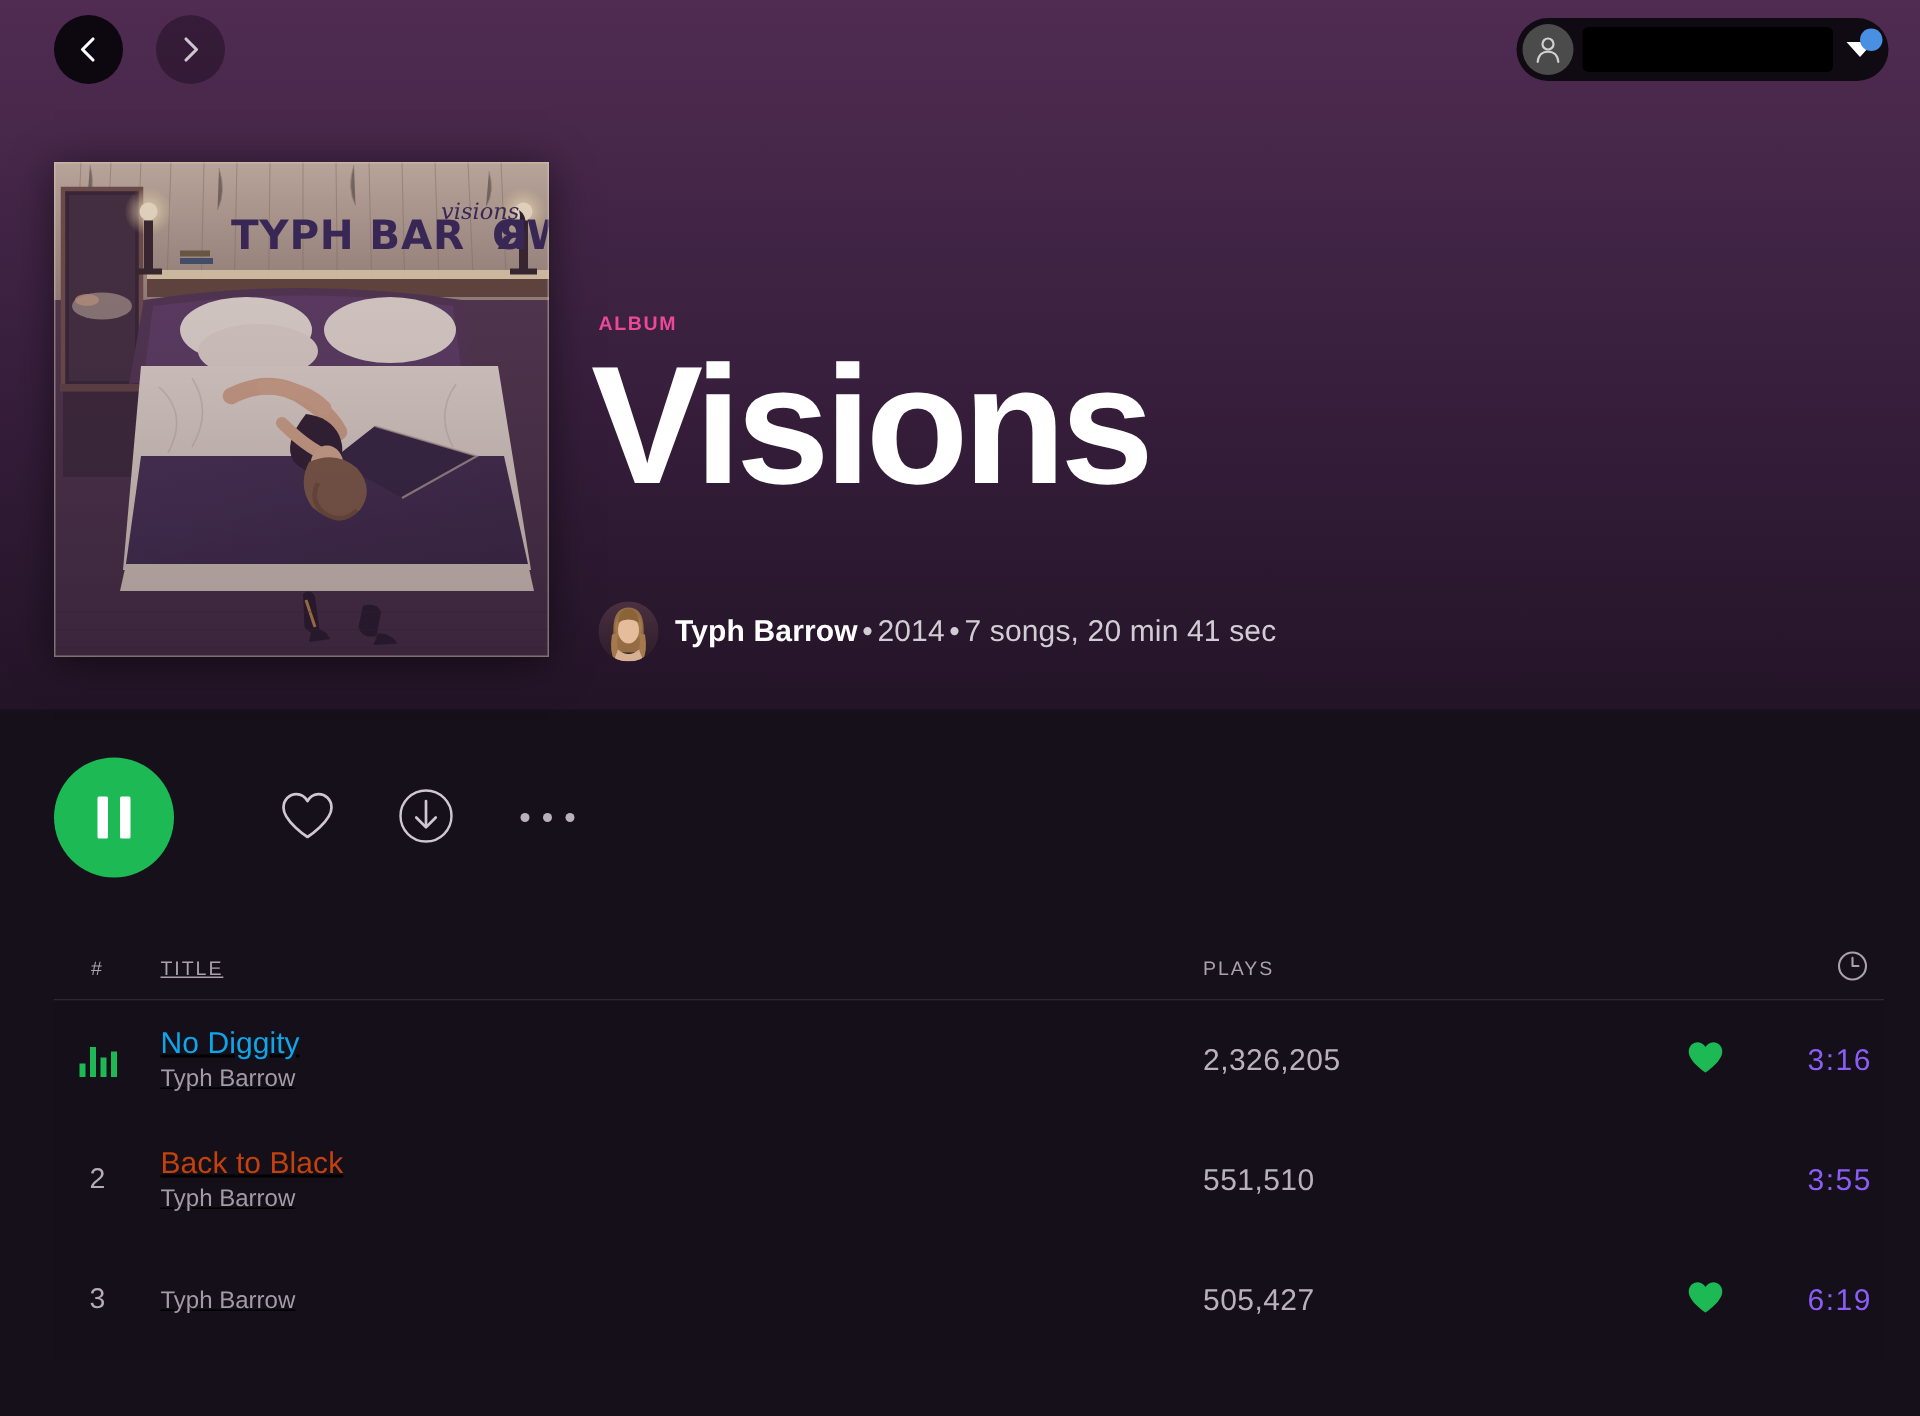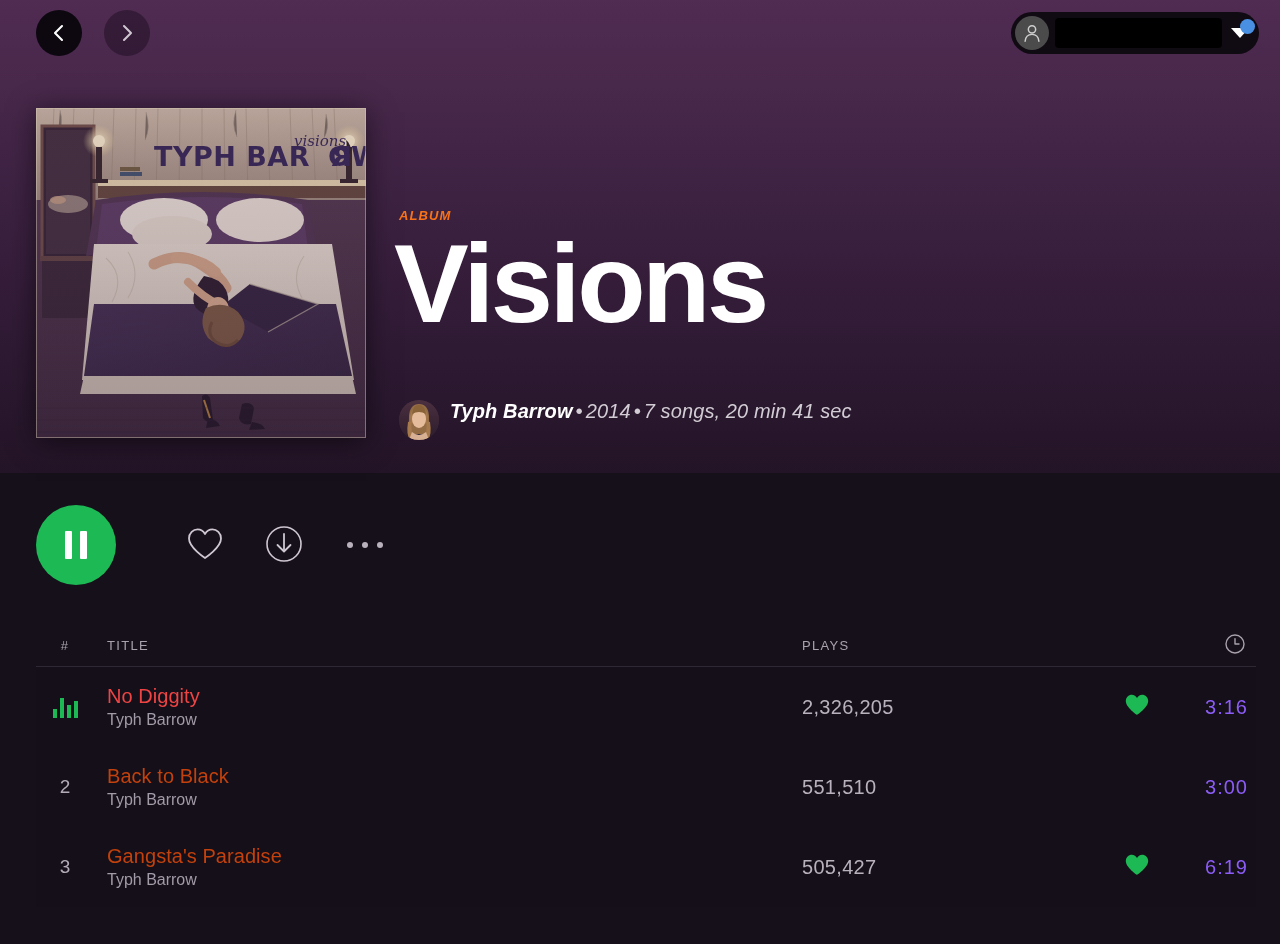--- a/index.html
+++ b/index.html
@@ -128,40 +128,39 @@
   .info {
     position: absolute;
     left: 399px;
     top: 208px;
     width: 850px;
   }
   .album-kind {
     font-size: 13px;
     font-weight: bold;
     letter-spacing: 1.1px;
-    color: #f97316;
+    color: #ec4899;
     margin-bottom: 6px;
-    font-style: italic;
   }
   .album-title {
     font-size: 112px;
     line-height: 0.98;
     font-weight: bold;
     color: #ffffff;
     letter-spacing: -3.5px;
     margin-left: -5px;
     margin-top: 4px;
   }
   .meta-row {
     position: absolute;
     left: 399px;
     top: 400px;
     display: flex;
+    align-items: center;
     height: 42px;
-    font-style: italic;
   }
   .artist-avatar {
     width: 40px; height: 40px;
     border-radius: 50%;
     overflow: hidden;
     flex: 0 0 auto;
     margin-right: 11px;
     background: #3a2236;
   }
   .artist-avatar svg { display: block; width: 40px; height: 40px; }
@@ -234,21 +233,21 @@
   .thead {
     display: flex;
     align-items: center;
     height: 42px;
     border-bottom: 1px solid #2d2833;
     font-size: 13px;
     letter-spacing: 1.3px;
     color: #a9a2ae;
   }
   .col-num   { width: 58px; text-align: center; flex: 0 0 auto; }
-  .col-title { flex: 1 1 auto; padding-left: 13px; }
+  .col-title { flex: 1 1 auto; padding-left: 13px; text-decoration: underline; }
   .col-plays { width: 300px; text-align: left; flex: 0 0 auto; padding-right: 18px; }
   .col-heart { width: 70px; text-align: center; flex: 0 0 auto; }
   .col-time  { width: 84px; text-align: right; flex: 0 0 auto; padding-right: 8px; }
 
   .thead .col-time { display: flex; justify-content: flex-end; align-items: center; padding-right: 10px; }
 
   .trow {
     display: flex;
     align-items: center;
     height: 80px;
@@ -267,21 +266,21 @@
     color: #c2410c;
     line-height: 1.22;
     letter-spacing: 0.05px;
   }
   .t-artist {
     font-size: 16px;
     color: #a39ba8;
     line-height: 1.35;
     margin-top: 1px;
   }
-  .trow.playing .t-name { color: #ef4444; }
+  .trow.playing .t-name { color: #0ea5e9; }
 
   .trow .col-plays {
     font-size: 20px;
     color: #b9b2be;
     letter-spacing: 0.3px;
   }
   .trow .col-time {
     font-size: 20px;
     color: #8b5cf6;
     letter-spacing: 1px;
@@ -572,27 +571,26 @@
     <div class="trow">
       <div class="col-num">2</div>
       <div class="col-title">
         <div class="t-name">Back to Black</div>
         <div class="t-artist">Typh Barrow</div>
       </div>
       <div class="col-plays">551,510</div>
       <div class="col-heart">
         <span class="hidden-slot"></span>
       </div>
-      <div class="col-time">3:00</div>
+      <div class="col-time">3:55</div>
     </div>
 
     <div class="trow">
       <div class="col-num">3</div>
       <div class="col-title">
-        <div class="t-name">Gangsta's Paradise</div>
         <div class="t-artist">Typh Barrow</div>
       </div>
       <div class="col-plays">505,427</div>
       <div class="col-heart">
         <span>
           <svg width="26" height="24" viewBox="0 0 26 24">
             <path d="M13 22 C13 22 1.8 14.6 1.8 8.1 C1.8 4.3 4.7 1.8 7.8 1.8 C10.2 1.8 12 3.3 13 5 C14 3.3 15.8 1.8 18.2 1.8 C21.3 1.8 24.2 4.3 24.2 8.1 C24.2 14.6 13 22 13 22 Z" fill="#1db954"></path>
           </svg>
         </span>
       </div>

